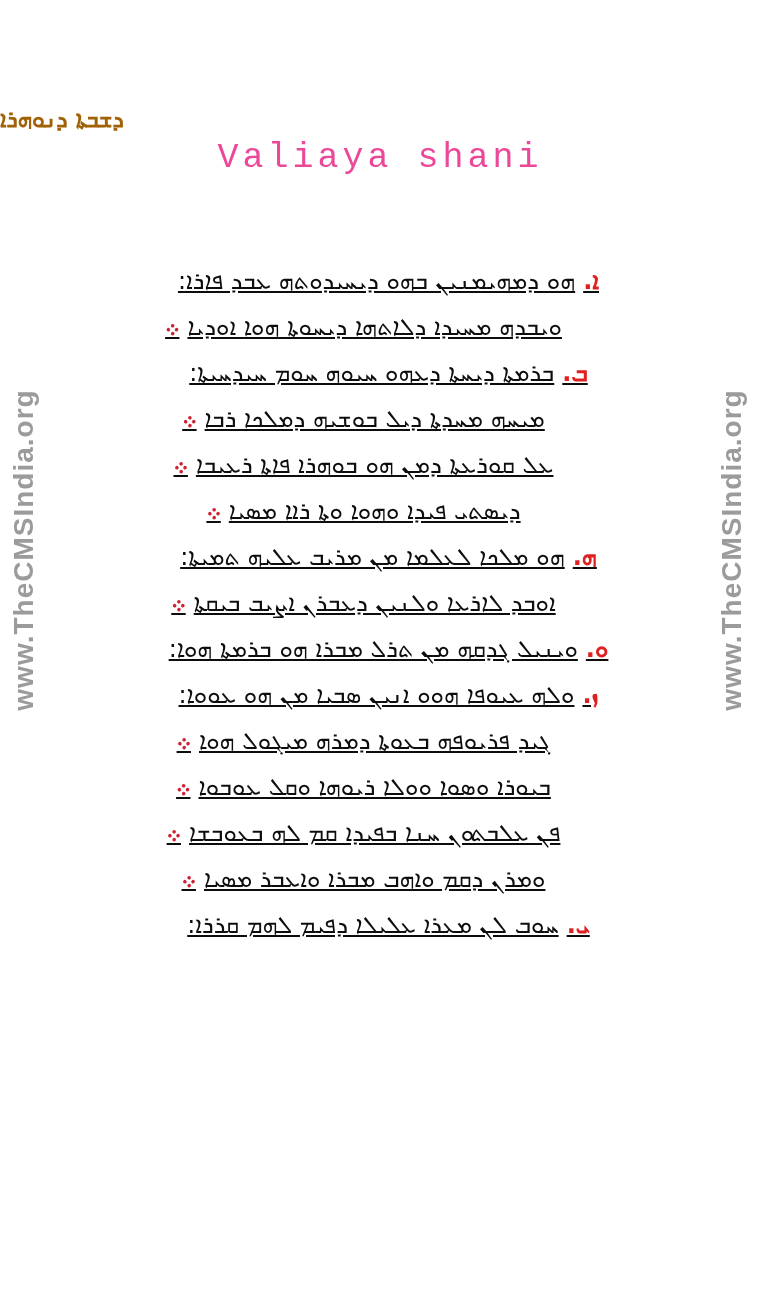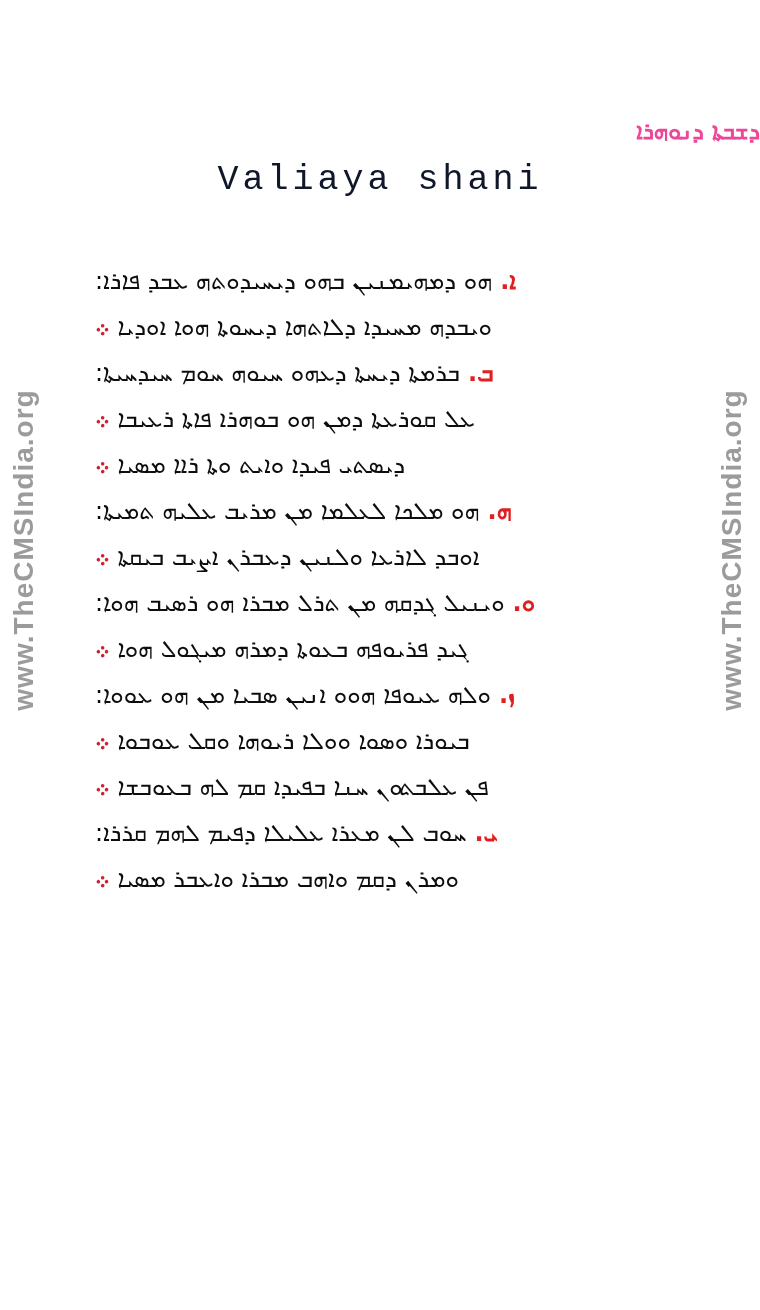--- a/index.html
+++ b/index.html
@@ -21,42 +21,43 @@
     font-size:28px;
     letter-spacing:1px;
     color:#9b9b9b;
     white-space:nowrap;
     user-select:none;
   }
   .wm-left{left:-196px;top:532px;}
   .wm-right{left:512px;top:532px;}
   
   .title-syriac{
-    position:absolute;top:118px;left:0;width:100%;
-    text-align:right;
+    position:absolute;top:106px;left:0;width:100%;
+    text-align:left;
     direction:rtl;
     font-size:23px;font-weight:bold;
-    color:#ec4899;
+    color:#a16207;
     font-family:"DejaVu Sans",sans-serif;
   }
   .title-latin{
-    position:absolute;top:160px;left:0;width:100%;
+    position:absolute;top:138px;left:0;width:100%;
     text-align:center;
     font-family:"Liberation Mono","DejaVu Sans Mono",monospace;
     font-size:35px;
     letter-spacing:4px;
-    color:#0f172a;
+    color:#ec4899;
   }
   
   .verses{
     position:absolute;
     top:258px;left:95px;right:78px;
     direction:rtl;
-    text-align:left;
+    text-align:center;
     color:#0d0d0d;
+    text-decoration:underline;
   }
   .vline{
     height:46px;line-height:46px;
     font-size:24px;
     white-space:nowrap;
     overflow:hidden;
   }
   .vline.second{padding-right:50px;}
   .marker{color:#e02020;font-weight:bold;margin-left:8px;}
   .endmark{color:#cc2233;margin-right:8px;font-weight:bold;}
@@ -74,27 +75,28 @@
 <div class="wm wm-right">www.TheCMSIndia.org</div>
 
 <div class="title-syriac">ܕܫܒܬܐ ܕܢܘܗܪܐ</div>
 
 <div class="title-latin">Valiaya shani</div>
 
 <div class="verses" id="verses">
     <div class="vline first"><span class="marker">ܐ.</span><span>ܗܘ ܕܡܗܝܡܢܝܢ ܒܗܘ ܕܝܚܝܕܘܬܗ ܥܒܕ ܦܐܪܐ:</span></div>
     <div class="vline second"><span>ܘܝܒܕܗ ܡܚܝܕܐ ܕܠܐܬܗܐ ܕܝܚܘܬܐ ܗܘܐ ܐܘܕܝܐ</span><span class="endmark">܀</span></div>
     <div class="vline first"><span class="marker">ܒ.</span><span>ܒܪܡܬܐ ܕܝܚܬܐ ܕܥܗܘ ܚܝܘܗ ܚܘܡ ܚܝܕܚܝܬܐ:</span></div>
+    <div class="vline second"><span>ܡܝܚܗ ܡܚܕܬܐ ܕܝܠ ܒܘܫܝܗ ܕܡܠܟܐ ܪܒܐ</span><span class="endmark">܀</span></div>
     <div class="vline second"><span>ܥܠ ܩܘܪܥܬܐ ܕܡܢ ܗܘ ܒܘܗܪܐ ܦܐܬܐ ܪܥܝܒܐ</span><span class="endmark">܀</span></div>
-    <div class="vline second"><span>ܕܝܣܬܝ ܦܝܕܐ ܘܐܝܬ ܘܬܐ ܪܐܐ ܡܣܝܐ</span><span class="endmark">܀</span></div>
+    <div class="vline second"><span>ܕܝܣܬܝ ܦܝܕܐ ܘܗܘܐ ܘܬܐ ܪܐܐ ܡܣܝܐ</span><span class="endmark">܀</span></div>
     <div class="vline first"><span class="marker">ܗ.</span><span>ܗܘ ܡܠܟܐ ܠܥܠܡܐ ܡܢ ܡܪܝܒ ܥܠܝܗ ܬܡܝܬܐ:</span></div>
     <div class="vline second"><span>ܐܘܒܕ ܠܐܪܥܐ ܘܠܢܝܢ ܕܥܒܪܢ ܐܨܝܒ ܒܝܩܬܐ</span><span class="endmark">܀</span></div>
-    <div class="vline first"><span class="marker">ܘ.</span><span>ܘܝܢܝܠ ܓܕܩܗ ܡܢ ܬܪܠ ܡܒܪܐ ܗܘ ܪܣܝܒ ܗܘܐ:</span></div>
+    <div class="vline first"><span class="marker">ܘ.</span><span>ܘܝܢܝܠ ܓܕܩܗ ܡܢ ܬܪܠ ܡܒܪܐ ܗܘ ܒܪܡܬܐ ܗܘܐ:</span></div>
+    <div class="vline first"><span class="marker">ܙ.</span><span>ܘܠܗ ܥܝܘܦܐ ܗܘܘ ܐܢܝܢ ܣܒܝܐ ܡܢ ܗܘ ܥܘܘܐ:</span></div>
     <div class="vline second"><span>ܓܝܕ ܦܪܝܘܦܗ ܒܥܘܬܐ ܕܡܪܗ ܡܝܓܘܠ ܗܘܐ</span><span class="endmark">܀</span></div>
-    <div class="vline first"><span class="marker">ܙ.</span><span>ܘܠܗ ܥܝܘܦܐ ܗܘܘ ܐܢܝܢ ܣܒܝܐ ܡܢ ܗܘ ܥܘܘܐ:</span></div>
     <div class="vline second"><span>ܒܝܘܪܐ ܘܣܘܐ ܘܘܠܐ ܪܝܘܗܐ ܘܩܠ ܥܘܒܘܐ</span><span class="endmark">܀</span></div>
     <div class="vline second"><span>ܦܢ ܥܠܒܬܘܢ ܚܢܐ ܒܦܝܕܐ ܩܡ ܠܗ ܒܥܘܒܫܐ</span><span class="endmark">܀</span></div>
+    <div class="vline second"><span>ܘܡܪܢ ܕܩܡ ܘܐܗܒ ܡܒܪܐ ܘܐܥܒܪ ܡܣܝܐ</span><span class="endmark">܀</span></div>
     <div class="vline first"><span class="marker">ܝ.</span><span>ܚܘܒ ܠܢ ܡܥܪܐ ܥܠܝܠܐ ܕܦܝܡ ܠܗܡ ܩܪܪܐ:</span></div>
-    <div class="vline second"><span>ܘܡܪܢ ܕܩܡ ܘܐܗܒ ܡܒܪܐ ܘܐܥܒܪ ܡܣܝܐ</span><span class="endmark">܀</span></div>
     <div class="partial">
       <div class="vline">ܘܐܡܪ ܠܗܘܢ ܫܘܒܚܐ ܠܡܪܝܐ ܕܩܡ ܡܢ ܩܒܪܐ ܘܐܚܝ ܠܥܠܡܐ</div>
     </div>
   </div>
 
 </body></html>

